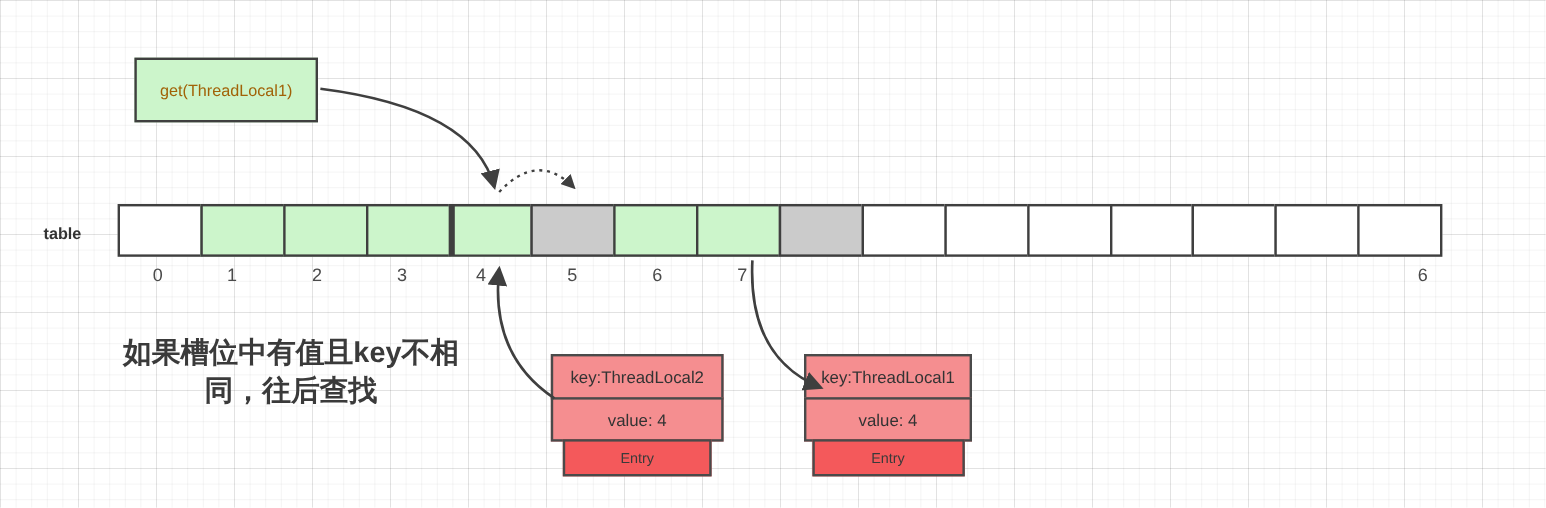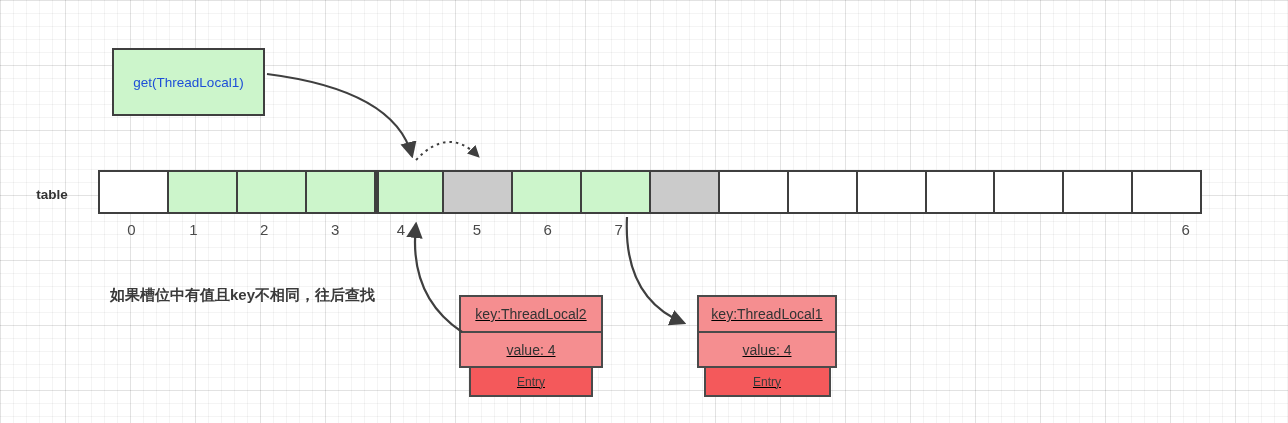--- a/index.html
+++ b/index.html
@@ -10,33 +10,33 @@
     font-family:"Liberation Sans","DejaVu Sans",sans-serif;
     background-color:#ffffff;
     background-image:
       linear-gradient(to right, rgba(0,0,0,0.075) 1px, transparent 1px),
       linear-gradient(to bottom, rgba(0,0,0,0.075) 1px, transparent 1px),
       linear-gradient(to right, rgba(0,0,0,0.045) 1px, transparent 1px),
       linear-gradient(to bottom, rgba(0,0,0,0.045) 1px, transparent 1px);
     background-size:65px 65px,65px 65px,13px 13px,13px 13px;
   }
   .get-box{
-    position:absolute;left:112px;top:48px;width:153px;height:68px;
+    position:absolute;left:112px;top:48px;width:153px;height:54px;
     box-sizing:border-box;border:2px solid #3F3F3F;
     display:flex;align-items:center;justify-content:center;
-    font-size:13.5px;color:#1d4ed8;
+    font-size:13.5px;color:#a16207;
   }
   .heading-top{
     position:absolute;left:474px;top:109px;
     font-size:20px;font-weight:bold;color:#3A3A3A;letter-spacing:0.5px;
     white-space:nowrap;
   }
   .heading-left{
     position:absolute;left:100px;top:279px;width:285px;
-    text-align:center;font-size:15px;line-height:31px;
+    text-align:center;font-size:24px;line-height:31px;
     font-weight:bold;color:#3A3A3A;
   }
   .table-label{
     position:absolute;left:22px;top:187px;width:60px;
     text-align:center;font-size:13.5px;font-weight:bold;color:#333333;
   }
   .hash-row{
     position:absolute;left:98px;top:170px;width:1134px;height:44px;
     display:flex;
   }
@@ -46,21 +46,21 @@
     border:2px solid #3F3F3F;
     margin-left:-2px;
   }
   .cell:first-child{margin-left:0;}
   .cell.thick-left{border-left-width:5px;}
   .idx{
     position:absolute;top:221px;height:18px;
     text-align:center;font-size:15px;color:#4A4A4A;
   }
   .entry-box{
-    position:absolute;top:295px;text-decoration:underline;
+    position:absolute;top:295px;
   }
   .entry-row{
     box-sizing:border-box;width:100%;height:38px;
     border:2px solid #4A4A4A;margin-top:-2px;
     display:flex;align-items:center;justify-content:center;
     font-size:14px;color:#333333;
   }
   .entry-row:first-child{margin-top:0;}
   .entry-tag{
     box-sizing:border-box;height:31px;margin:-2px auto 0 auto;
@@ -120,21 +120,21 @@
       <span>key:ThreadLocal2</span>
     </div>
     <div class="entry-row" style="height: 37px; background: rgb(245, 142, 144);">
       <span>value: 4</span>
     </div>
     <div class="entry-tag" style="width: 124px; background: rgb(244, 89, 91);">
       <span>Entry</span>
     </div>
   </div>
 
-  <div class="entry-box" style="left:697px;width:140px;">
+  <div class="entry-box" style="left:670px;width:140px;">
     <div class="entry-row" style="background: rgb(245, 142, 144);">
       <span>key:ThreadLocal1</span>
     </div>
     <div class="entry-row" style="height: 37px; background: rgb(245, 142, 144);">
       <span>value: 4</span>
     </div>
     <div class="entry-tag" style="width: 127px; background: rgb(244, 89, 91);">
       <span>Entry</span>
     </div>
   </div>

